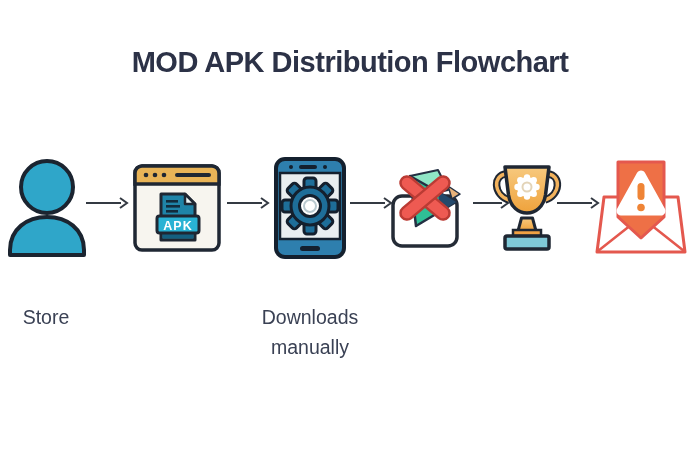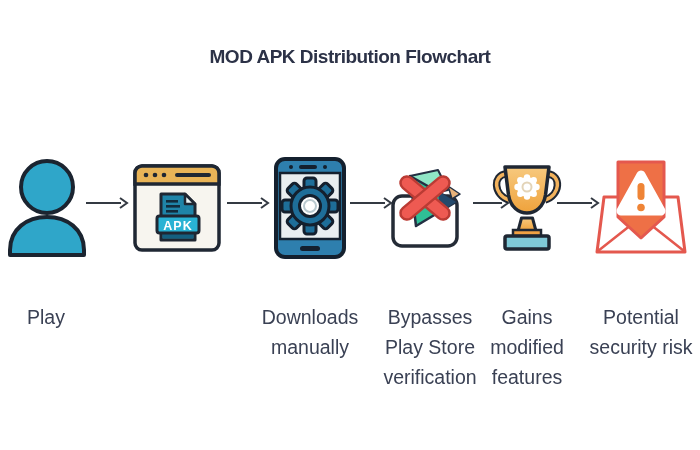--- a/index.html
+++ b/index.html
@@ -2,21 +2,21 @@
 <html><head>
 <meta charset="utf-8">
 <style>
   html,body { margin:0; padding:0; background:#fff; }
   .canvas {
     position:relative; width:700px; height:450px; background:#ffffff;
     overflow:hidden; font-family:"Liberation Sans", sans-serif;
   }
   .title {
     position:absolute; top:46px; left:0; width:700px;
-    text-align:center; font-size:19px; font-weight:bold;
+    text-align:center; font-size:29px; font-weight:bold;
     color:#2c3247; letter-spacing:-0.5px;
   }
   .step { position:absolute; top:155px; display:flex; flex-direction:column; align-items:center;gap:33px; }
   .icon-wrap { height:106px; display:flex; align-items:center; justify-content:center; }
   .label {
     margin-top:8px; text-align:center; white-space:pre-line;
     font-size:19.5px; line-height:30px; color:#3a4154;
   }
   .step-user     { left:1px;   width:90px; }
   .step-download { left:107px; width:140px; }
@@ -38,21 +38,21 @@
 
   <div class="title">MOD APK Distribution Flowchart</div>
 
   <div class="step step-user">
     <div class="icon-wrap">
       <svg width="80" height="100" viewBox="0 0 80 100">
         <circle cx="41" cy="29" r="26" fill="#2fa6c9" stroke="#1b2430" stroke-width="4"></circle>
         <path d="M4,97 v-5 c0,-21 17,-33 37,-33 c20,0 37,12 37,33 v5 z" fill="#2fa6c9" stroke="#1b2430" stroke-width="4" stroke-linejoin="round"></path>
       </svg>
     </div>
-    <div class="label">Play</div>
+    <div class="label">Store</div>
   </div>
 
   <svg class="arrow arrow-1" width="44" height="12" viewBox="0 0 44 12">
     <line x1="1" y1="6" x2="36" y2="6" stroke="#343a43" stroke-width="2"></line>
     <path d="M35,1 L42,6 L35,11" fill="none" stroke="#343a43" stroke-width="2"></path>
   </svg>
 
   <div class="step step-download">
     <div class="icon-wrap">
       <svg width="88" height="88" viewBox="0 0 88 88">
@@ -123,23 +123,20 @@
         <polygon points="20,12 48,6 58,26 32,32" fill="#8fe6c6" stroke="#243043" stroke-width="2" stroke-linejoin="round"></polygon>
         <polygon points="20,12 66,38 26,62" fill="#2fbf96" stroke="#243043" stroke-width="2.5" stroke-linejoin="round"></polygon>
         <polygon points="58,22 70,30 62,35" fill="#e8b27a" stroke="#243043" stroke-width="1.5" stroke-linejoin="round"></polygon>
         <polygon points="48,27 66,38 50,48" fill="#24496b"></polygon>
         <g>
           <rect x="5" y="27.5" width="60" height="13" rx="6.5" fill="#ee5a52" stroke="#bb3b34" stroke-width="2.5" transform="rotate(40 35 34)"></rect>
           <rect x="5" y="27.5" width="60" height="13" rx="6.5" fill="#ee5a52" stroke="#bb3b34" stroke-width="2.5" transform="rotate(-40 35 34)"></rect>
         </g>
       </svg>
     </div>
-    <div class="label">Bypasses
-Play Store
-verification</div>
   </div>
 
   <svg class="arrow arrow-4" width="38" height="12" viewBox="0 0 38 12">
     <line x1="1" y1="6" x2="30" y2="6" stroke="#343a43" stroke-width="2"></line>
     <path d="M29,1 L36,6 L29,11" fill="none" stroke="#343a43" stroke-width="2"></path>
   </svg>
 
   <div class="step step-gain">
     <div class="icon-wrap">
       <svg width="70" height="95" viewBox="0 0 70 95">
@@ -165,38 +162,33 @@
           <circle cx="-9.5" cy="0" r="3.2"></circle>
             <circle cx="-6.7" cy="-6.7" r="3.2"></circle>
           <circle r="10"></circle>
           <circle r="4.5" fill="none" stroke="#e3d4b8" stroke-width="2"></circle>
         </g>
         <path d="M26,70 l3.5,-13 h11 l3.5,13 z" fill="url(#goldGrad)" stroke="#1f2733" stroke-width="3" stroke-linejoin="round"></path>
         <rect x="21" y="69" width="28" height="6" fill="#f0a143" stroke="#1f2733" stroke-width="2.5"></rect>
         <rect x="13" y="75" width="44" height="13" rx="2" fill="#7fc9d8" stroke="#1f2733" stroke-width="3.5"></rect>
       </svg>
     </div>
-    <div class="label">Gains
-modified
-features</div>
   </div>
 
   <svg class="arrow arrow-5" width="44" height="12" viewBox="0 0 44 12">
     <line x1="1" y1="6" x2="36" y2="6" stroke="#343a43" stroke-width="2"></line>
     <path d="M35,1 L42,6 L35,11" fill="none" stroke="#343a43" stroke-width="2"></path>
   </svg>
 
   <div class="step step-risk">
     <div class="icon-wrap">
       <svg width="92" height="98" viewBox="0 0 92 98">
         <polygon points="9,38 83,38 90,93 2,93" fill="#ffffff" stroke="#e4584e" stroke-width="3" stroke-linejoin="round"></polygon>
         <path d="M3,92 L46,58 M89,92 L46,58" fill="none" stroke="#e4584e" stroke-width="2.5"></path>
         <polygon points="23,3 69,3 69,58 46,79 23,58" fill="#ee7046" stroke="#e4584e" stroke-width="3" stroke-linejoin="round"></polygon>
         <polygon points="46,16 66,52 26,52" fill="#ffffff" stroke="#ffffff" stroke-width="9" stroke-linejoin="round"></polygon>
         <rect x="42.5" y="24" width="7" height="17" rx="3.5" fill="#ef8436"></rect>
         <circle cx="46" cy="48.5" r="3.8" fill="#ef8436"></circle>
       </svg>
     </div>
-    <div class="label">Potential
-security risk</div>
   </div>
 
 </div>
 
 </body></html>

